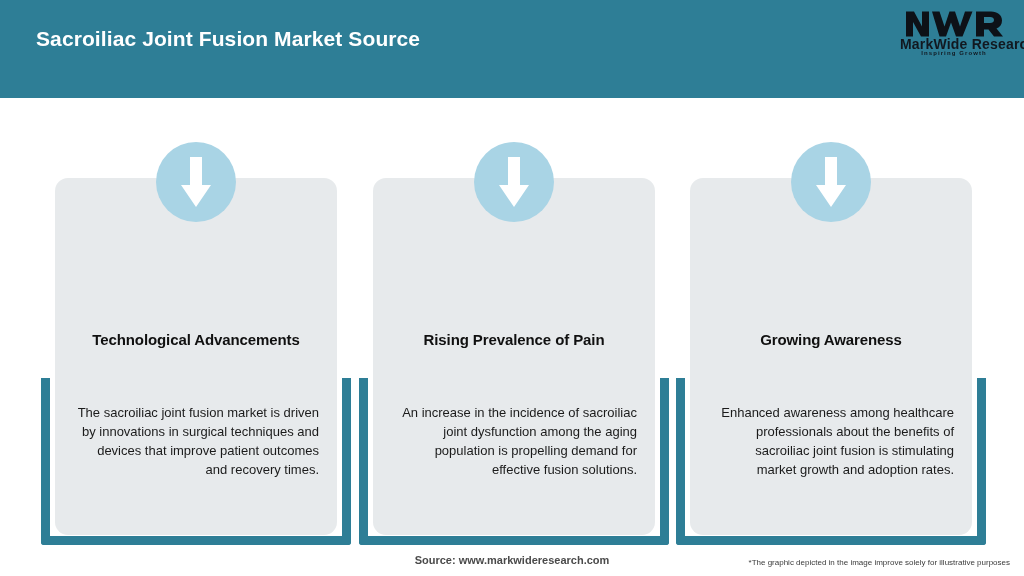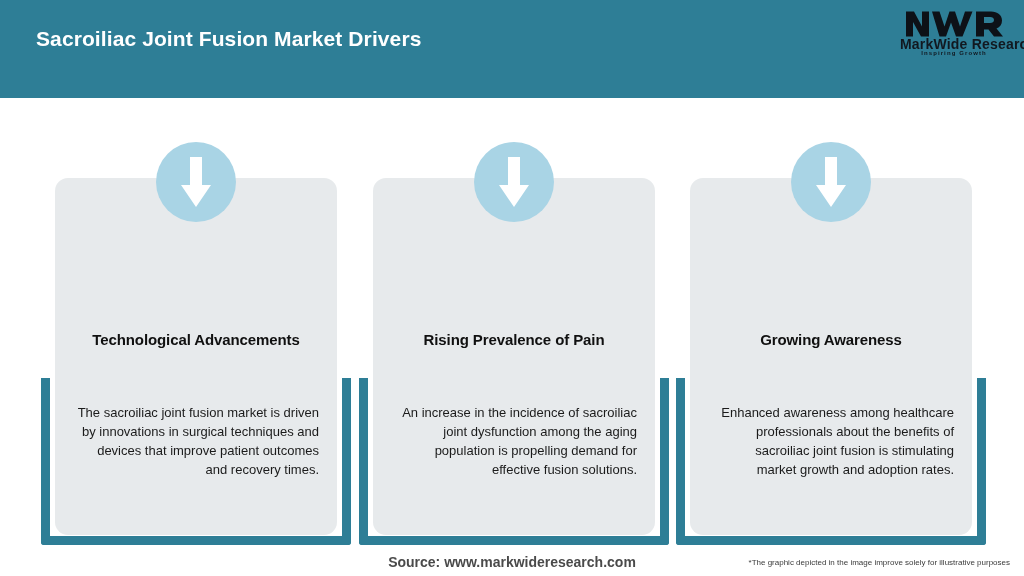--- a/index.html
+++ b/index.html
@@ -149,38 +149,38 @@
     text-align: right;
   }
 
   
   .footer-source {
     position: absolute;
     left: 0;
     right: 0;
     top: 554px;
     text-align: center;
-    font-size: 14px;
+    font-size: 11px;
     font-weight: bold;
     color: #4a4a4a;
   }
   .footer-disclaimer {
     position: absolute;
     right: 14px;
     top: 558px;
     font-size: 8px;
     color: #3b3b3b;
     white-space: nowrap;
   }
 </style>
 </head>
 <body>
 
 <div class="header">
-  <div class="header-title">Sacroiliac Joint Fusion Market Drivers</div>
+  <div class="header-title">Sacroiliac Joint Fusion Market Source</div>
 
   <div class="logo">
     <svg class="logo-mark" viewBox="0 0 200 58">
       <path fill="#0d1117" d="M4 54 V4 h16 l16 30 V4 h14 v50 H34 L18 25 v29 z"></path>
       <path fill="#0d1117" d="M56 4 h15 l10 30 L91 4 h11 l10 30 L122 4 h15 l-20 50 h-13 l-10 -28 -10 28 H71 z"></path>
       <path fill="#0d1117" d="M144 54 V4 h30 c13 0 22 7 22 18 0 8 -4 13 -11 16 l13 16 h-18 l-11 -14 h-9 v14 z m16 -27 h12 c5 0 8 -2 8 -6 0 -4 -3 -6 -8 -6 h-12 z"></path>
     </svg>
     <div class="logo-name">MarkWide Research</div>
     <div class="logo-tag">Inspiring Growth</div>
   </div>

